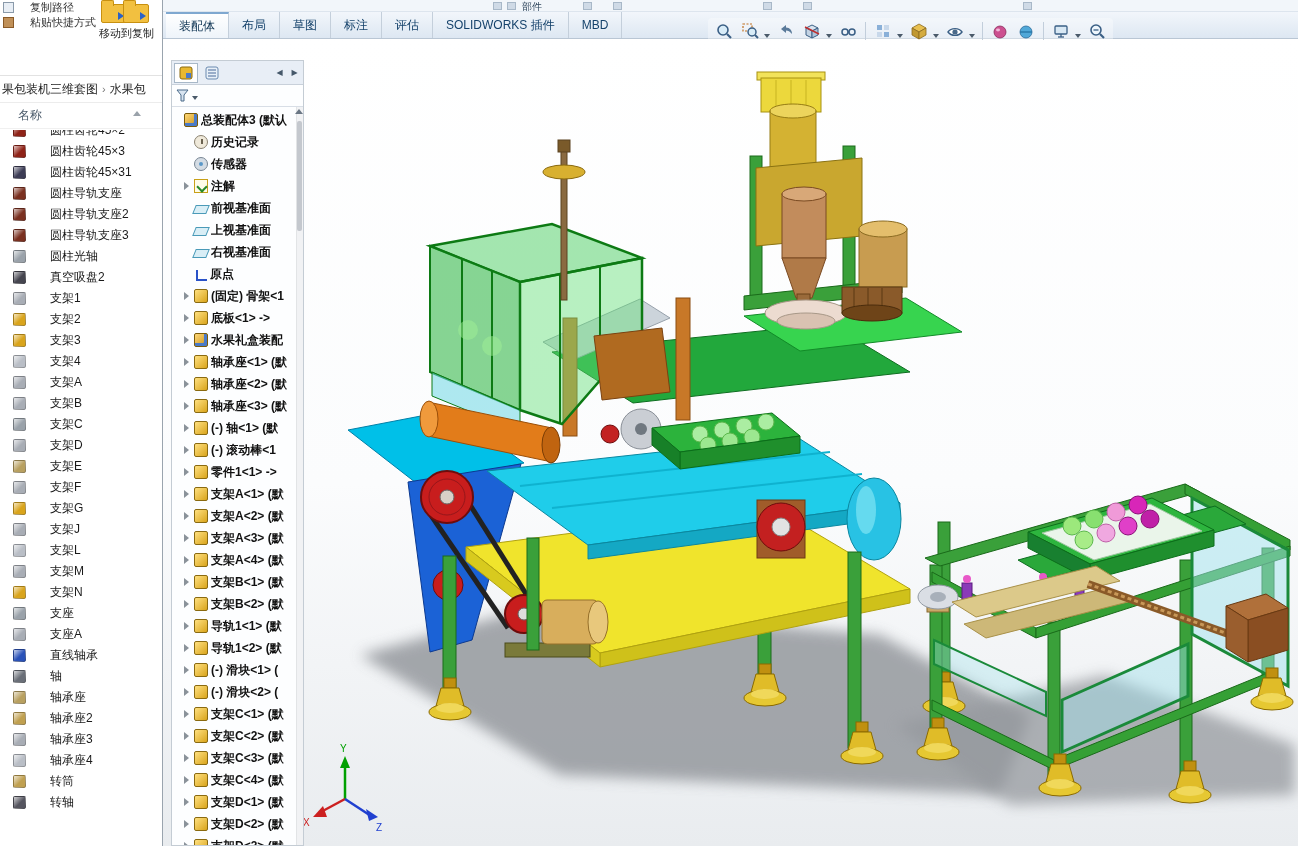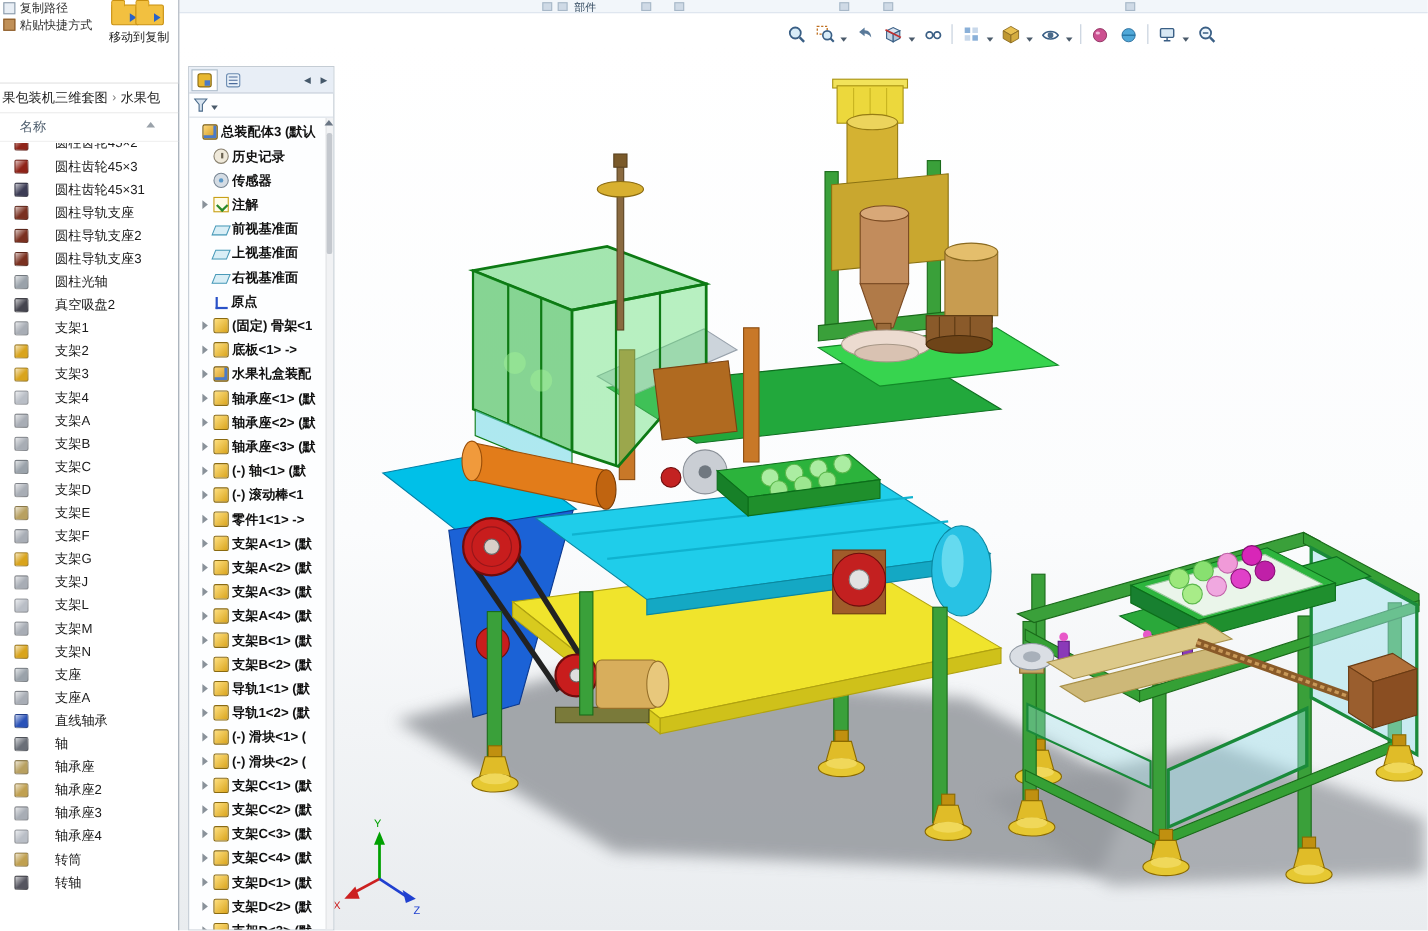--- a/index.html
+++ b/index.html
@@ -2,21 +2,21 @@
 <html><head>
 <meta charset="utf-8">
 <style>
   * { margin:0; padding:0; box-sizing:border-box; }
   html,body { width:1298px; height:846px; overflow:hidden; font-family:"Liberation Sans",sans-serif; background:#fff; }
   body { position:relative; }
 
   
   .explorer { position:absolute; left:0; top:0; width:163px; height:846px; background:#fff; border-right:1px solid #9aa4ae; z-index:30; }
   .exp-ribbon { position:relative; height:76px; border-bottom:1px solid #e2e2e2; background:#fff; }
-  .qa-row { display:flex; align-items:center; gap:4px; padding:1px 3px; font-size:11px; color:#333; height:15px; overflow:hidden;}
+  .qa-row { display:flex; align-items:center; gap:16px; padding:1px 3px; font-size:11px; color:#333; height:15px; overflow:hidden;}
   .mini-doc { width:11px; height:11px; background:#e8eef5; border:1px solid #8a9aaa; flex:none; }
   .mini-clip { width:11px; height:11px; background:#c09058; border:1px solid #8a5a28; flex:none; }
   .big-btn { position:absolute; top:4px; width:36px; text-align:right; font-size:11px; color:#222; }
   .big-btn .folder { display:block; width:26px; height:19px; margin:0 auto 3px auto; background:linear-gradient(#ffd court,#f2c040); background:#f2c040; border:1px solid #c89010; border-radius:2px; position:relative; }
   .big-btn .folder::before { content:""; position:absolute; left:-1px; top:-5px; width:11px; height:5px; background:#f2c040; border:1px solid #c89010; border-bottom:none; border-radius:2px 2px 0 0; }
   .big-btn .folder::after { content:""; position:absolute; right:2px; bottom:2px; width:0; height:0; border-top:4px solid transparent; border-bottom:4px solid transparent; border-left:6px solid #2a62c8; }
   .btn-move { left:96px; } .btn-copy { left:118px; }
   .exp-breadcrumb { height:27px; display:flex; align-items:center; font-size:12px; color:#222; white-space:nowrap; overflow:hidden; border-bottom:1px solid #ececec; padding-left:2px; }
   .crumb-sep { color:#777; padding:0 4px; font-size:11px; }
   .exp-colhead { height:26px; display:flex; align-items:center; padding-left:18px; font-size:12px; color:#4a5a6a; position:relative; border-bottom:1px solid #f0f0f0;}
@@ -282,20 +282,50 @@
     <span class="rlabel">部件</span>
     <span class="rstub" style="left:330px"></span>
     <span class="rstub" style="left:344px"></span>
     <span class="rstub" style="left:420px"></span>
     <span class="rstub" style="left:450px"></span>
     <span class="rstub" style="left:600px"></span>
     <span class="rstub" style="left:640px"></span>
     <span class="rstub" style="left:860px"></span>
   </div>
 
+  <div class="tabbar">
+
+      <div class="tab active">
+        <span>装配体</span>
+      </div>
+
+      <div class="tab">
+        <span>布局</span>
+      </div>
+
+      <div class="tab">
+        <span>草图</span>
+      </div>
+
+      <div class="tab">
+        <span>标注</span>
+      </div>
+
+      <div class="tab">
+        <span>评估</span>
+      </div>
+
+      <div class="tab">
+        <span>SOLIDWORKS 插件</span>
+      </div>
+
+      <div class="tab">
+        <span>MBD</span>
+      </div>
+    </div>
 
   <div class="headsup">
     <span class="hicon">
         <svg width="18" height="18">
           <circle cx="8" cy="8" r="5" fill="#d8ecf8" stroke="#3a5f85" stroke-width="1.6"></circle>
           <line x1="12" y1="12" x2="16" y2="16" stroke="#3a5f85" stroke-width="2.2"></line>
         </svg>
       </span>
     <span class="hicon">
         <svg width="18" height="18">

